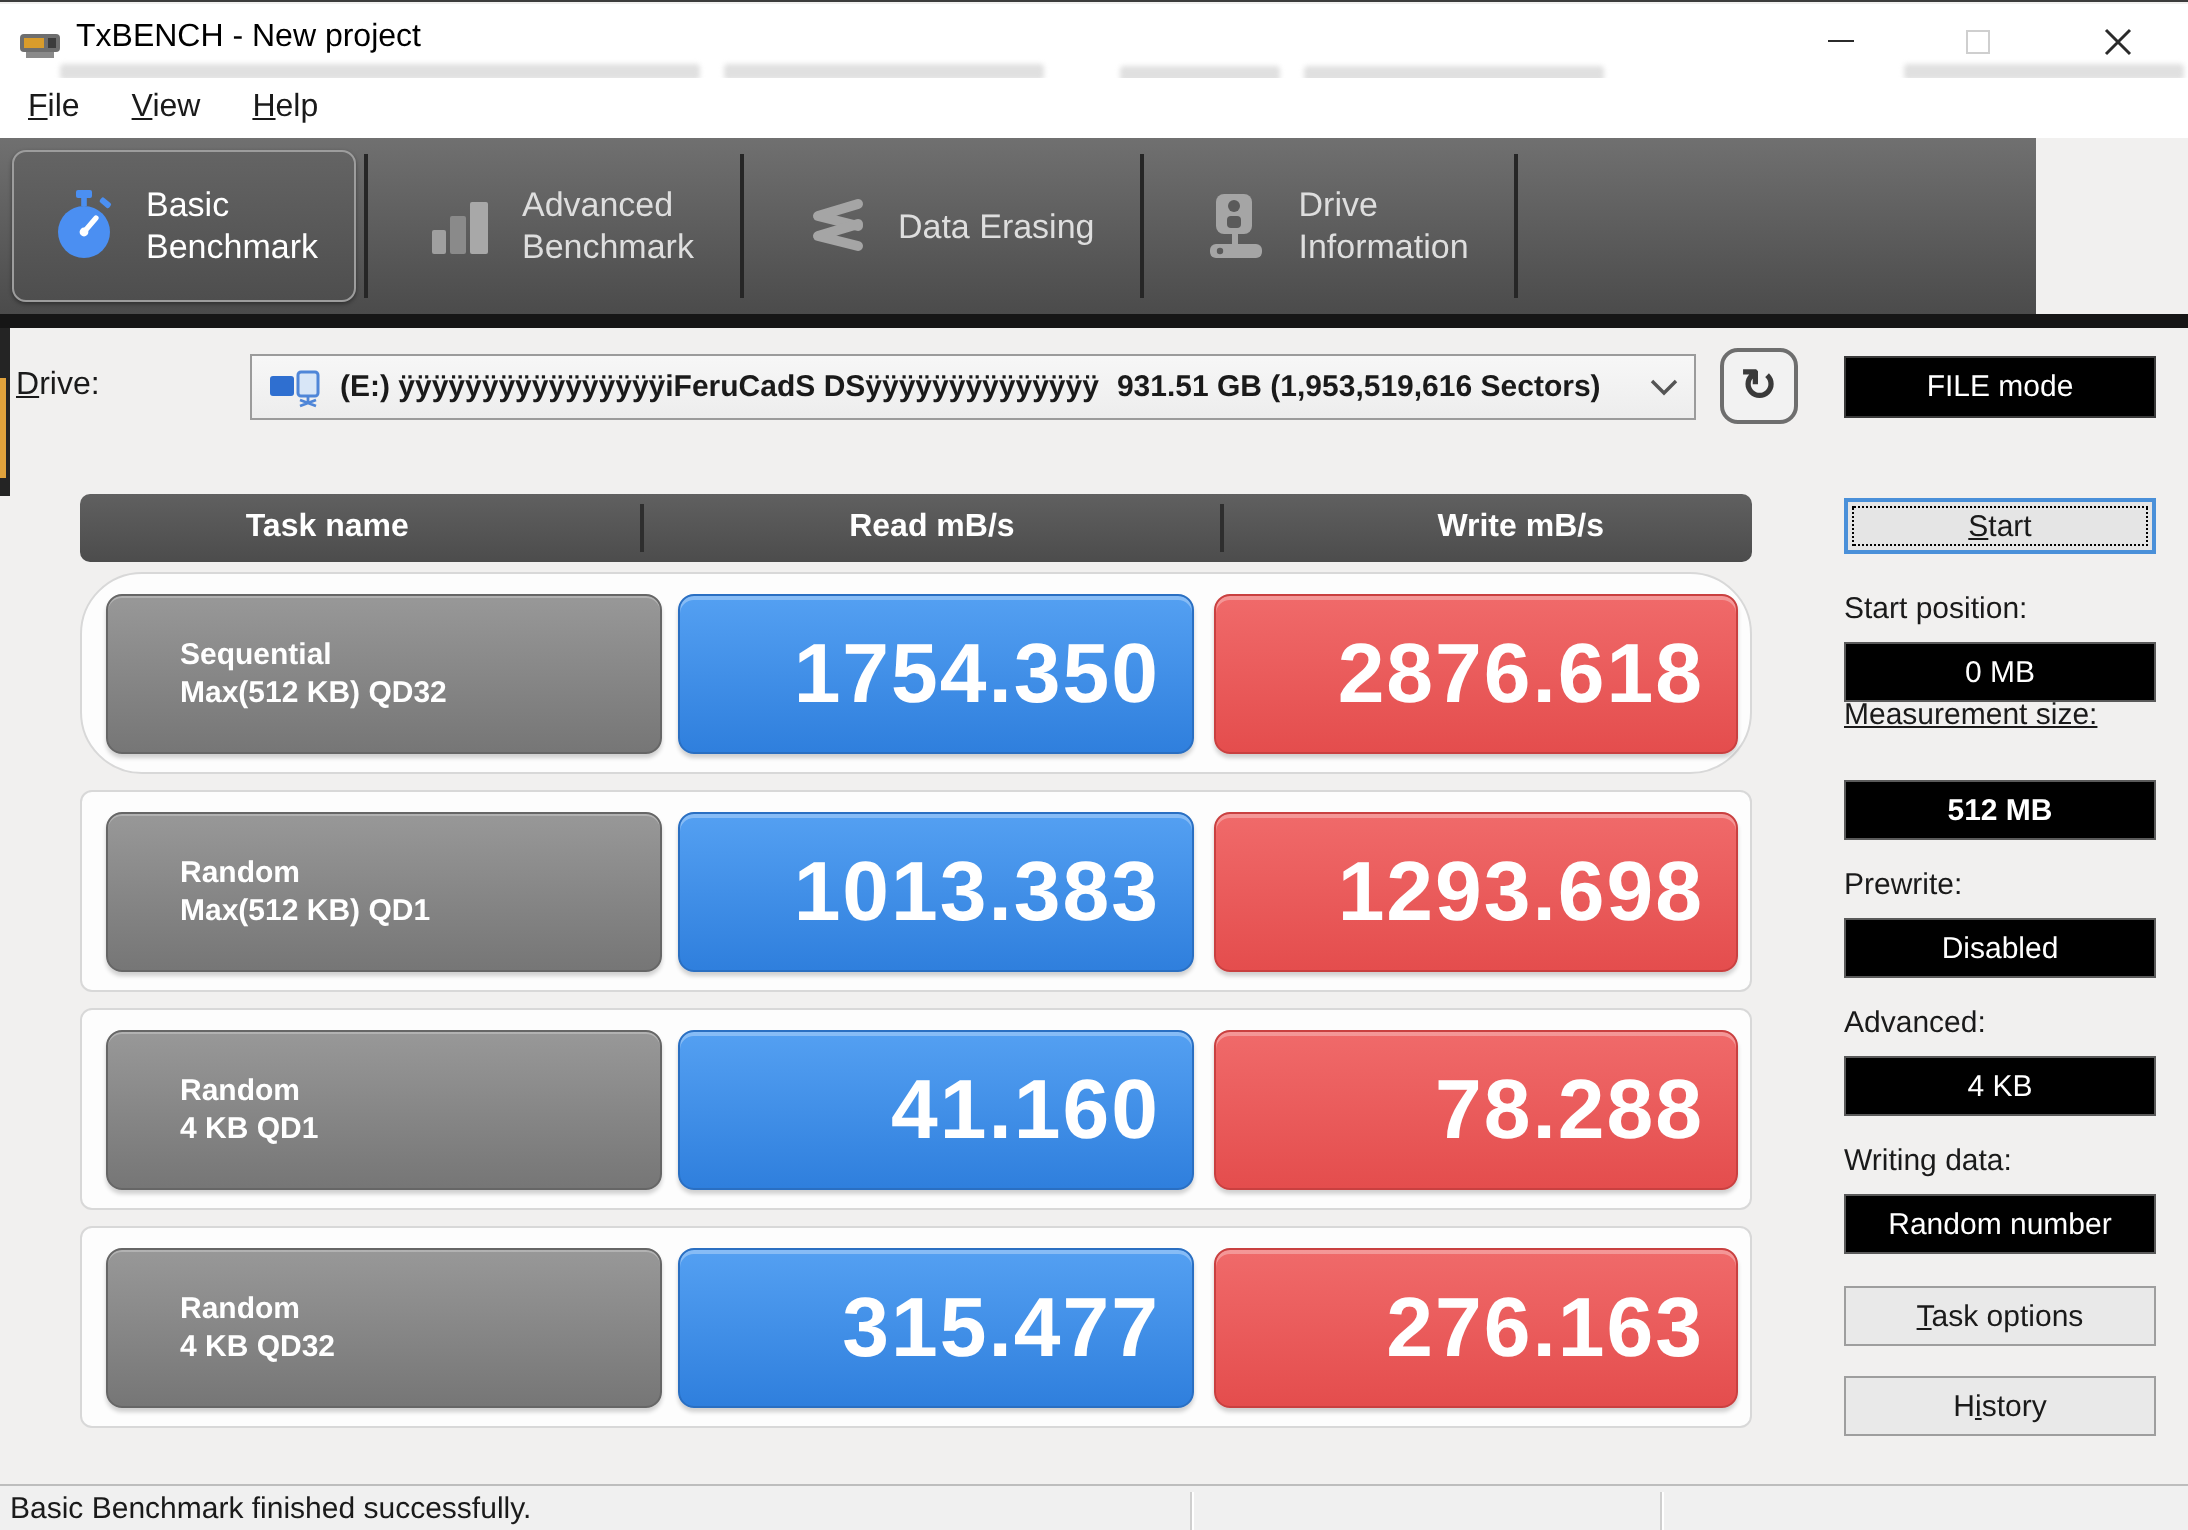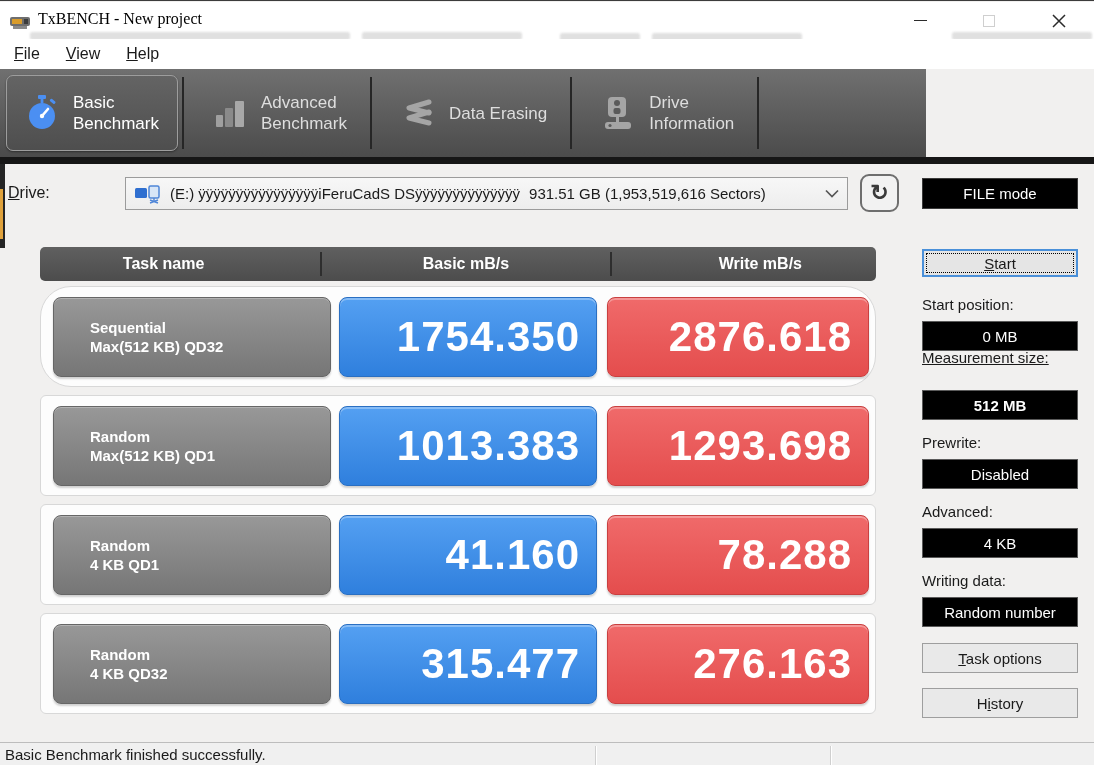--- a/index.html
+++ b/index.html
@@ -3,51 +3,51 @@
 <meta charset="utf-8">
 <style>
   * { margin:0; padding:0; box-sizing:border-box; }
   html,body { width:1094px; height:765px; }
   body { font-family:"Liberation Sans", sans-serif; background:#f1f0ef; }
   .window { position:relative; width:1094px; height:765px; overflow:hidden; background:#f1f0ef; border-top:1px solid #3c3c3c; }
 
   
   .titlebar { position:absolute; left:0; top:1px; width:1094px; height:37px; background:#ffffff; }
   .app-icon { position:absolute; left:9px; top:9px; width:22px; height:20px; }
-  .title-text { position:absolute; left:38px; top:8px; font-size:16px; color:#000;font-family:Liberation Serif, serif; }
+  .title-text { position:absolute; left:38px; top:8px; font-size:16px; color:#000; }
   .win-btn { position:absolute; top:0; width:46px; height:37px; display:flex; align-items:center; justify-content:center; }
   .btn-min { left:897px; } .btn-max { left:966px; } .btn-close { left:1036px; }
   .min-glyph { width:13px; height:0; border-top:1.6px solid #2b2b2b; display:block; }
   .max-glyph { width:12px; height:12px; border:1.5px solid #cfcfcf; display:block; }
 
   
   .ghost { position:absolute; background:#c7c7c7; opacity:.55; filter:blur(1.3px); height:8px; border-radius:2px; }
 
   
   .menubar { position:absolute; left:0; top:38px; width:1094px; height:30px; background:#ffffff; display:flex; align-items:center; }
   .menu-item { font-size:16px; color:#1a1a1a; padding:4px 12px; margin-left:2px; }
   .mn { text-decoration:underline; }
 
   
-  .tabbar { position:absolute; left:0; top:68px; width:926px; height:88px;
+  .tabbar { position:absolute; left:0; top:68px; width:1018px; height:88px;
             background:linear-gradient(#707070,#4b4b4b); display:flex; align-items:center; }
   .tabbar-bottom { position:absolute; left:0; top:156px; width:1094px; height:7px; background:#161616; }
   .tab { display:flex; align-items:center; height:76px; padding:0 18px; margin-left:6px; border-radius:7px; border:1px solid transparent; }
   .tab.active { border:1px solid #9d9d9d; background:linear-gradient(#646464,#4e4e4e); box-shadow:0 1px 2px rgba(0,0,0,.4); }
   .tab-sep { width:2px; height:72px; background:#262626; margin:0 4px; }
   .tab-icon { width:34px; height:36px; margin-right:14px; flex:none; }
   .tab-label { display:flex; flex-direction:column; line-height:21px; font-size:17px; color:#dedede; }
   .tab.active .tab-label { color:#ffffff; }
   .tab-label span:empty { display:none; }
 
   
   .drive-label { position:absolute; left:8px; top:183px; font-size:16px; color:#1a1a1a;text-align:center; }
   .drive-combo { position:absolute; left:125px; top:176px; width:723px; height:33px;
                  background:linear-gradient(#f7f7f7,#ededed); border:1px solid #9b9b9b;
-                 display:flex; align-items:center; padding:0 8px; font-size:15px; color:#1a1a1a; }
+                 display:flex; align-items:center; padding:0 8px; font-size:15px; color:#1a1a1a;font-weight:bold; }
   .drive-ico { width:30px; height:20px; flex:none; margin-right:6px; }
   .drive-name { white-space:nowrap; }
   .drive-size { white-space:nowrap; margin-left:9px; }
   .combo-arrow { margin-left:auto; width:14px; height:9px; flex:none; }
   .refresh-btn { position:absolute; left:860px; top:173px; width:39px; height:38px; background:#f2f2f2;
                  border:2px solid #6e6e6e; border-radius:9px; display:flex; align-items:center; justify-content:center;
                  font-size:22px; font-weight:bold; color:#3a3a3a; }
   .file-mode { position:absolute; left:922px; top:177px; width:156px; height:31px; background:#000;
                color:#fff; font-size:15px; display:flex; align-items:center; justify-content:center; border:1px solid #3a3a3a; }
 
@@ -215,21 +215,21 @@
     </svg>
   </div>
   <div class="refresh-btn">
     <span>↻</span>
   </div>
   <div class="file-mode">FILE mode</div>
 
   <div class="thead">
     <div class="th th1">Task name</div>
     <div class="th-sep"></div>
-    <div class="th th2">Basic mB/s</div>
+    <div class="th th2">Read mB/s</div>
     <div class="th-sep"></div>
     <div class="th th3">Write mB/s</div>
   </div>
 
   <div class="trow row0">
     <div class="task-btn">
       <span>Sequential</span>
       <span>Max(512 KB) QD32</span>
     </div>
     <div class="val-box read-box">1754.350</div>

